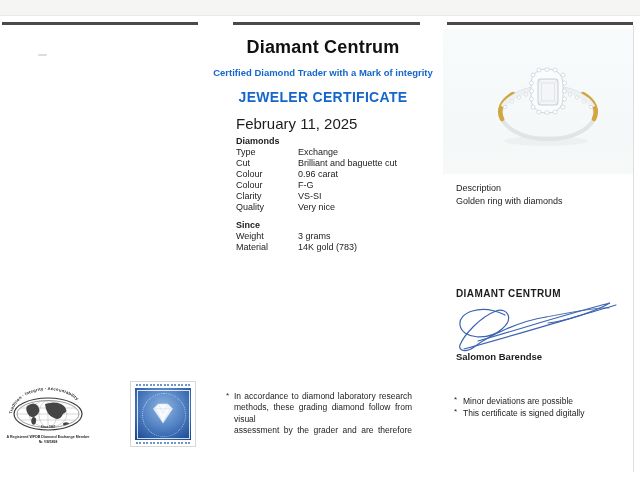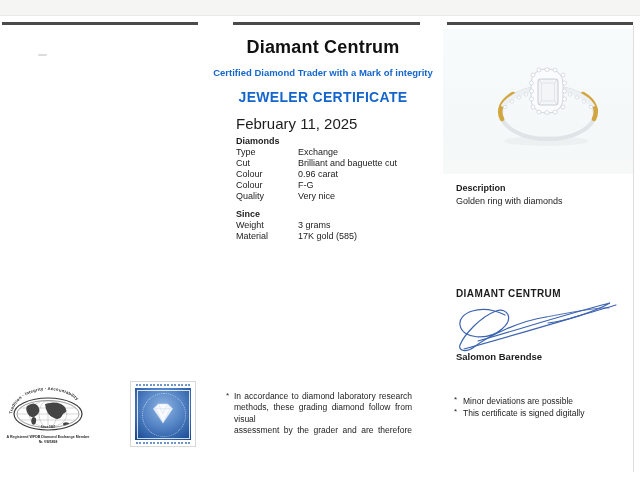--- a/index.html
+++ b/index.html
@@ -25,21 +25,21 @@
   
   .specs{left:236px;top:124px;width:200px;font-size:9px;line-height:11px;margin-top:12px;}
   .sec-h{font-weight:bold;}
   .row{display:flex;}
   .lbl{width:62px;flex:none;}
   .item-h{margin-top:7px;}
   
   .photo{left:443px;top:29px;width:190px;height:145px;
     background:linear-gradient(180deg,#f8fbfb 0%,#f4f8f8 70%,#f6f9f8 100%);}
   
-  .desc-h{left:456px;top:183px;font-size:9px;font-weight:bold;text-align:right;}
+  .desc-h{left:456px;top:183px;font-size:9px;font-weight:normal;text-align:right;}
   .desc-v{left:456px;top:196px;font-size:9px;}
   
   .company{left:456px;top:288px;font-size:10px;font-weight:bold;letter-spacing:.4px;}
   .sig{left:450px;top:295px;}
   .signer{left:456px;top:351px;font-size:9.5px;font-weight:bold;}
   
   .note-mid{left:226px;top:391px;width:186px;font-size:8.5px;line-height:11.4px;padding-left:8px;box-sizing:border-box;}
   .note-mid .ast{position:absolute;left:0;top:-1px;font-size:8px;}
   .jline{text-align:justify;text-align-last:justify;}
   .jline.last{text-align-last:left;}
@@ -87,31 +87,35 @@
     </div>
     <div class="row">
       <span class="lbl">Colour</span>
       <span class="val">0.96 carat</span>
     </div>
     <div class="row">
       <span class="lbl">Colour</span>
       <span class="val">F-G</span>
     </div>
     <div class="row">
+      <span class="lbl">Clarity</span>
+      <span class="val">VS-SI</span>
+    </div>
+    <div class="row">
       <span class="lbl">Quality</span>
       <span class="val">Very nice</span>
     </div>
     <div class="sec-h item-h">Since</div>
     <div class="row">
       <span class="lbl">Weight</span>
       <span class="val">3 grams</span>
     </div>
     <div class="row">
       <span class="lbl">Material</span>
-      <span class="val">17K gold (585)</span>
+      <span class="val">14K gold (783)</span>
     </div>
   </div>
 
   <div class="abs photo">
     <svg width="190" height="145" viewBox="0 0 190 145">
       <ellipse cx="103" cy="112" rx="42" ry="5" fill="#e7ebec" opacity="0.6"></ellipse>
       <ellipse cx="105" cy="84" rx="47" ry="26" fill="none" stroke="#e0e4e7" stroke-width="4"></ellipse>
       <path d="M59,90 A47,26 0 0 1 70,65" fill="none" stroke="#d2a53e" stroke-width="4.5" stroke-linecap="round"></path>
       <path d="M151,90 A47,26 0 0 0 140,65" fill="none" stroke="#d2a53e" stroke-width="4.5" stroke-linecap="round"></path>
       <path d="M60,78 A47,26 0 0 1 150,78" fill="none" stroke="#eef1f3" stroke-width="5"></path>

